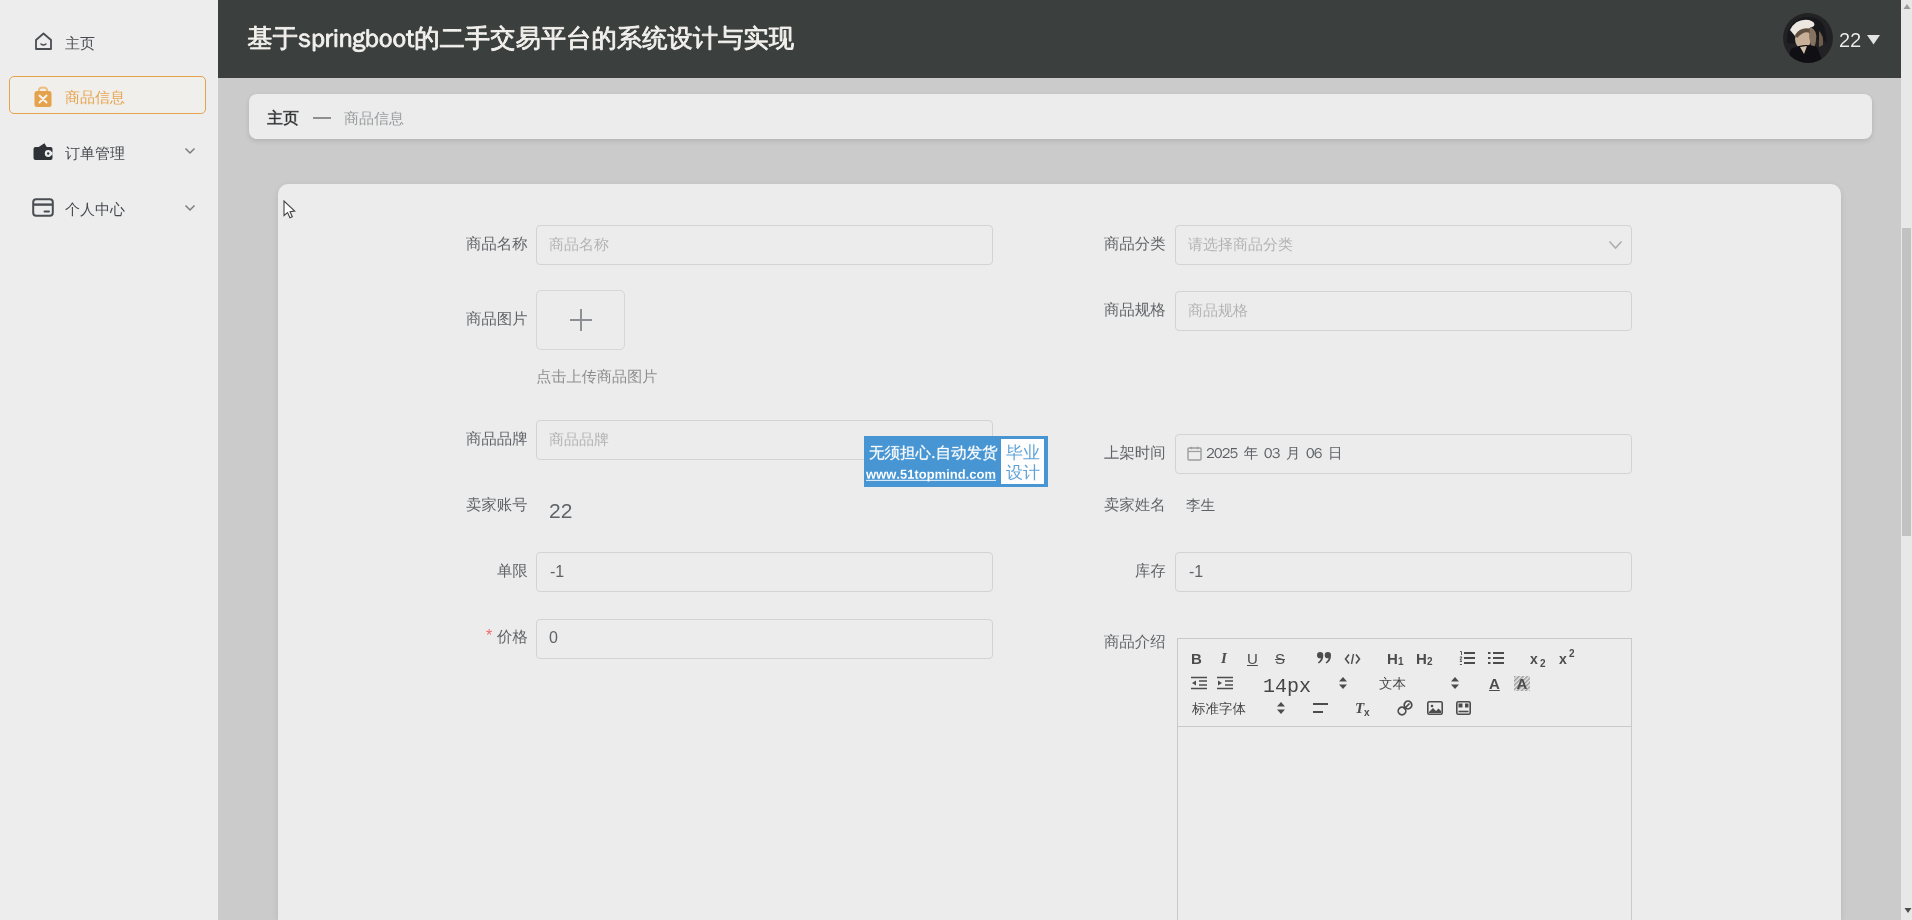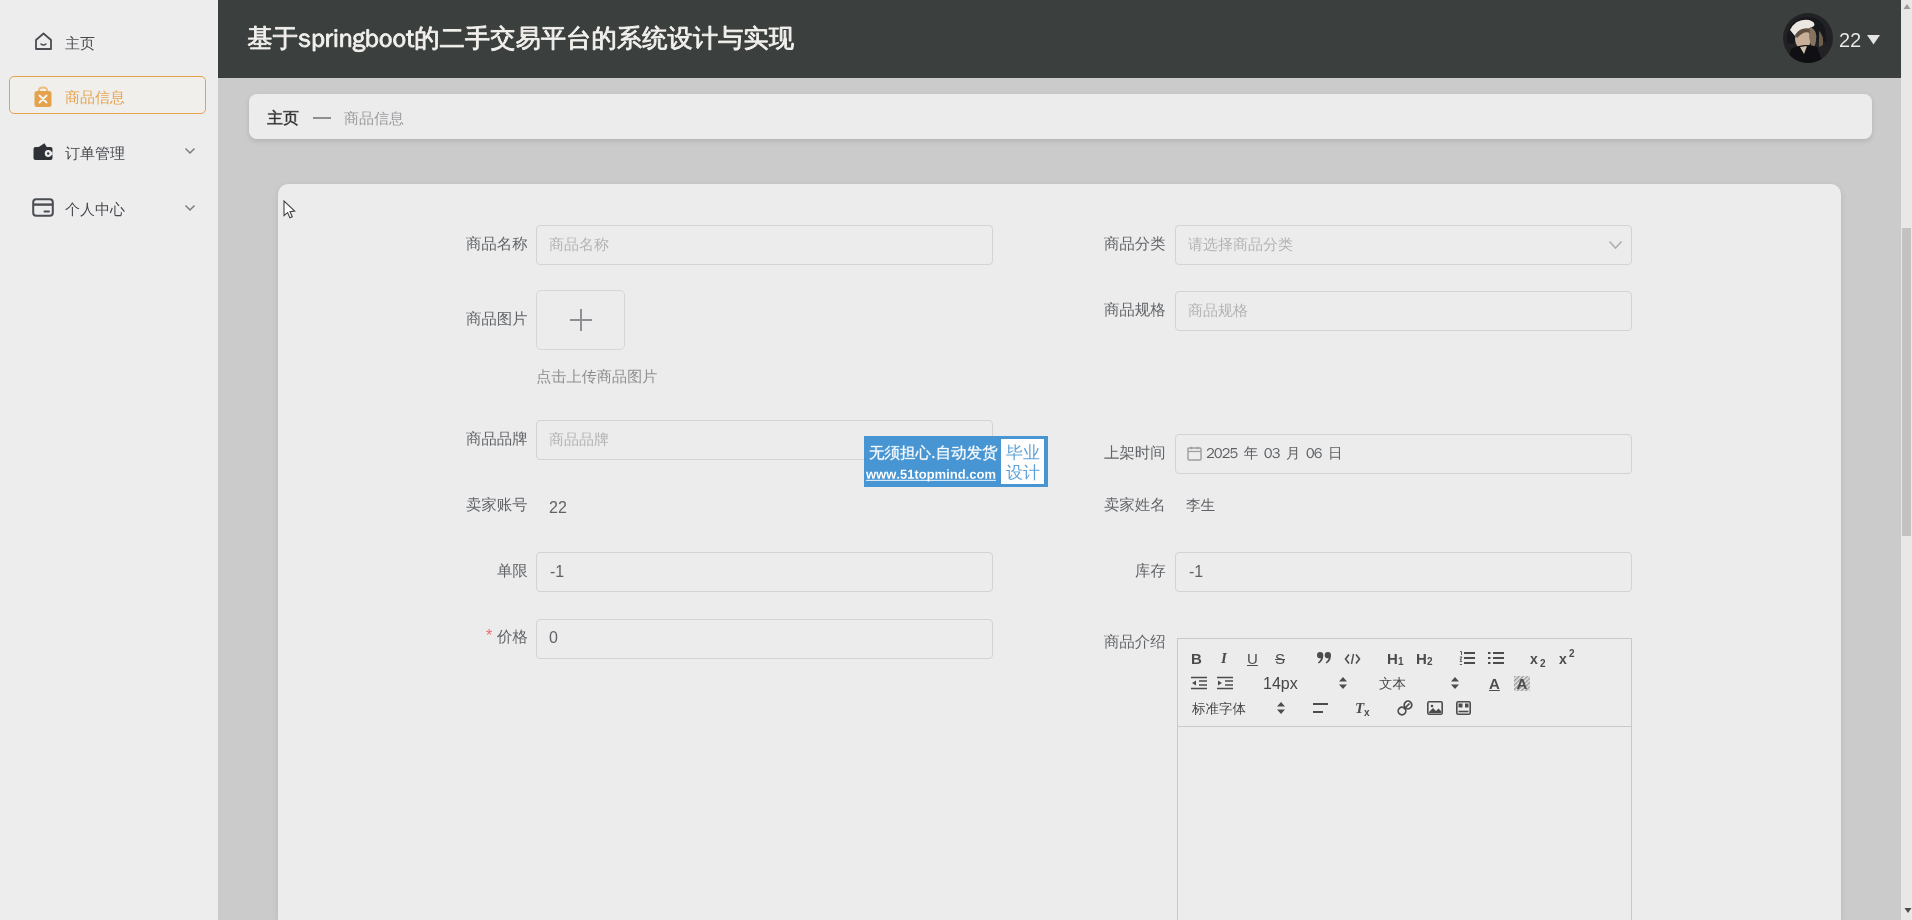--- a/index.html
+++ b/index.html
@@ -204,21 +204,21 @@
     </g>
   </svg>
 <svg style="position:absolute;left:466.4px;top:495.9px;" width="61.6" height="18.5" viewBox="0 -922 4096 1229">
     <g fill="#5f6266">
       <use href="#g49" x="0"></use>
       <use href="#g50" x="1024"></use>
       <use href="#g51" x="2048"></use>
       <use href="#g52" x="3072"></use>
     </g>
   </svg>
-<div style="position:absolute;left:549px;top:499px;font-size:16px;color:#5f6266;font-family:'Liberation Sans',sans-serif;white-space:nowrap;">22</div>
+<div style="position:absolute;left:549px;top:499px;font-size:21px;color:#5f6266;font-family:'Liberation Sans',sans-serif;white-space:nowrap;">22</div>
 <svg style="position:absolute;left:497.2px;top:561.9px;" width="30.8" height="18.5" viewBox="0 -922 2048 1229">
     <g fill="#5f6266">
       <use href="#g33" x="0"></use>
       <use href="#g53" x="1024"></use>
     </g>
   </svg>
 <div style="position:absolute;left:536px;top:552px;width:457px;height:40px;border:1px solid #d3d3d3;border-radius:4px;box-sizing:border-box"></div>
 <div style="position:absolute;left:550px;top:563px;font-size:16px;color:#5f6266;font-family:'Liberation Sans',sans-serif;white-space:nowrap;">-1</div>
 <div style="position:absolute;left:486px;top:627px;font-size:16px;color:#ef6b6b;font-family:'Liberation Sans',sans-serif;white-space:nowrap;">*</div>
 <svg style="position:absolute;left:497.2px;top:627.9px;" width="30.8" height="18.5" viewBox="0 -922 2048 1229">
@@ -359,21 +359,21 @@
 <div style="position:absolute;left:1559px;top:651px;font-size:14px;color:#4c4c4c;font-family:'Liberation Sans',sans-serif;white-space:nowrap;"><b>x</b></div>
 <div style="position:absolute;left:1569px;top:648px;font-size:10px;color:#4c4c4c;font-family:'Liberation Sans',sans-serif;white-space:nowrap;"><b>2</b></div>
 <svg style="position:absolute;left:1191px;top:676px" width="16" height="14" viewBox="0 0 16 14">
 <path d="M0 1.5 L16 1.5 M0 12.5 L16 12.5 M8 5 L16 5 M8 9 L16 9" stroke="#4c4c4c" stroke-width="1.7"></path>
 <path d="M5 4.5 L1 7 L5 9.5 Z" fill="#4c4c4c"></path>
   </svg>
 <svg style="position:absolute;left:1217px;top:676px" width="16" height="14" viewBox="0 0 16 14">
 <path d="M0 1.5 L16 1.5 M0 12.5 L16 12.5 M8 5 L16 5 M8 9 L16 9" stroke="#4c4c4c" stroke-width="1.7"></path>
 <path d="M1 4.5 L5 7 L1 9.5 Z" fill="#4c4c4c"></path>
   </svg>
-<div style="position:absolute;left:1263px;top:675px;font-size:16px;color:#454545;font-family:Liberation Sans, sans-serif;white-space:nowrap;">14px</div>
+<div style="position:absolute;left:1263px;top:675px;font-size:20px;color:#454545;font-family:Liberation Mono, monospace;white-space:nowrap;">14px</div>
 <svg style="position:absolute;left:1338px;top:677px" width="10" height="12" viewBox="0 0 10 12">
     <path d="M5 0 L9 4.5 L1 4.5 Z M5 12 L9 7.5 L1 7.5 Z" fill="#4c4c4c"></path>
   </svg>
 <svg style="position:absolute;left:1379.0px;top:676.4px;" width="27.0" height="16.2" viewBox="0 -922 2048 1229">
     <g fill="#454545">
       <use href="#g80" x="0"></use>
       <use href="#g81" x="1024"></use>
     </g>
   </svg>
 <svg style="position:absolute;left:1450px;top:677px" width="10" height="12" viewBox="0 0 10 12">

